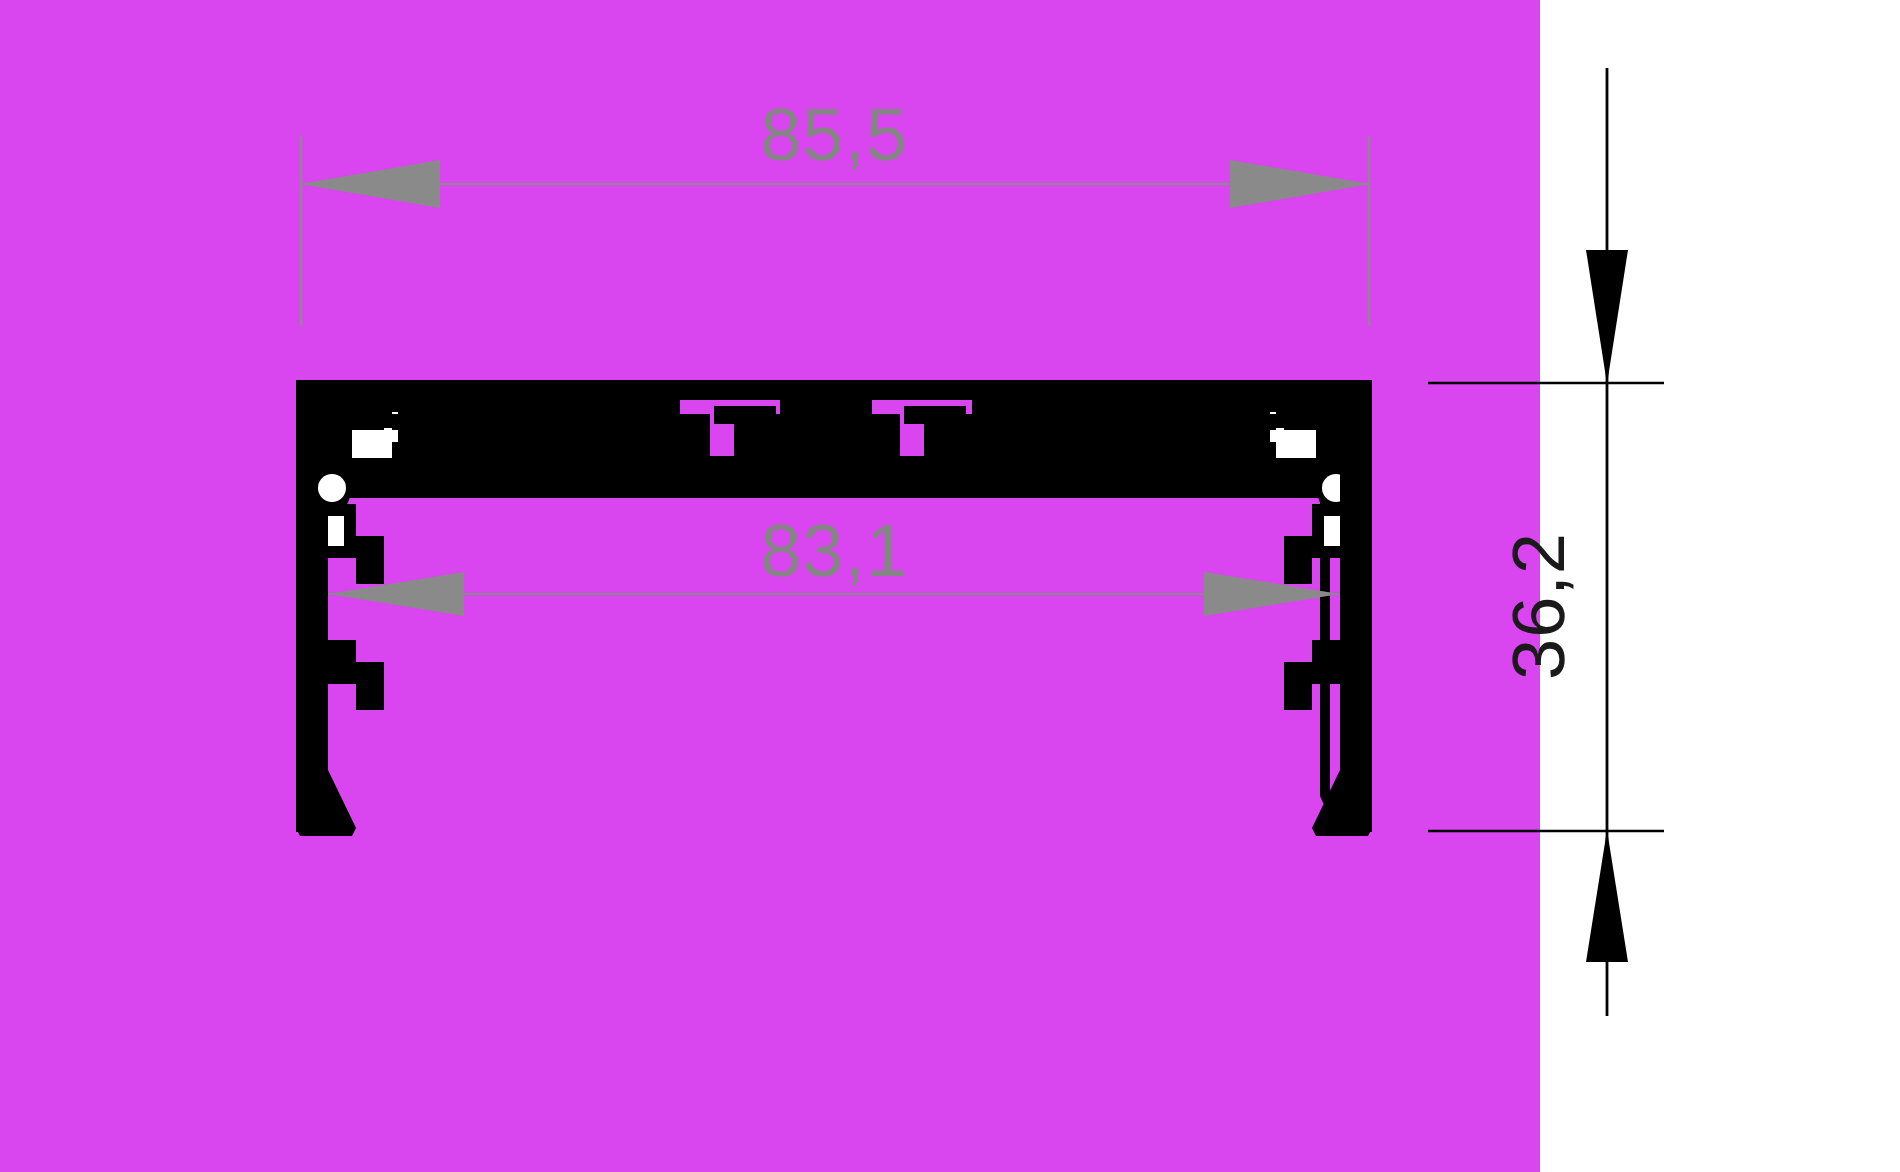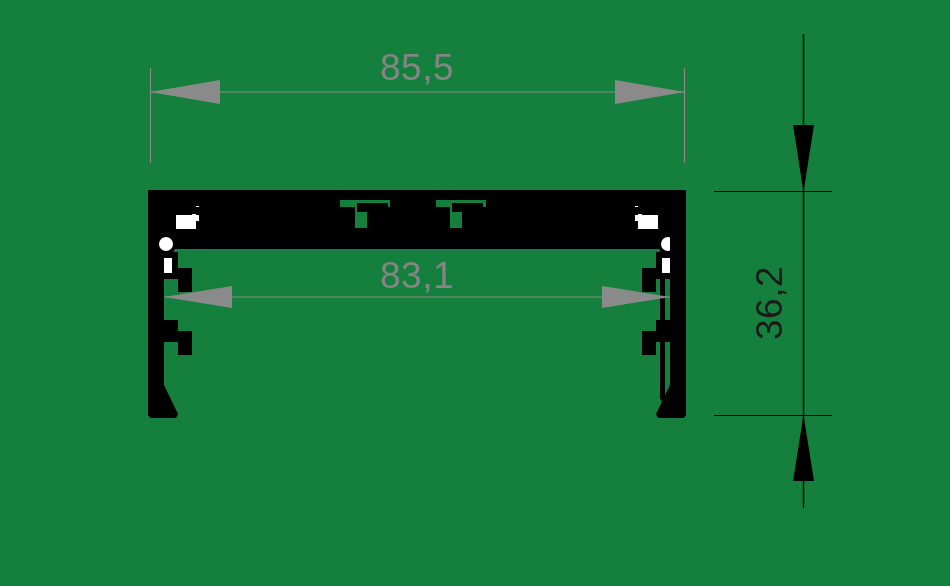--- a/index.html
+++ b/index.html
@@ -8,23 +8,23 @@
     background: #ffffff;
   }
   body {
     width: 950px;
     height: 586px;
     font-family: "Liberation Sans", sans-serif;
     overflow: hidden;
   }
   #drawing-root {
     position: relative;
-    width: 950px;
+    width: 770px;
     height: 586px;
-    background: #15803d;
+    background: #d946ef;
   }
   svg.drawing-canvas {
     display: block;
     width: 950px;
     height: 586px;
   }
   .dim-text-h {
     font-family: "Liberation Sans", sans-serif;
     font-size: 37px;
     fill: #858585;

